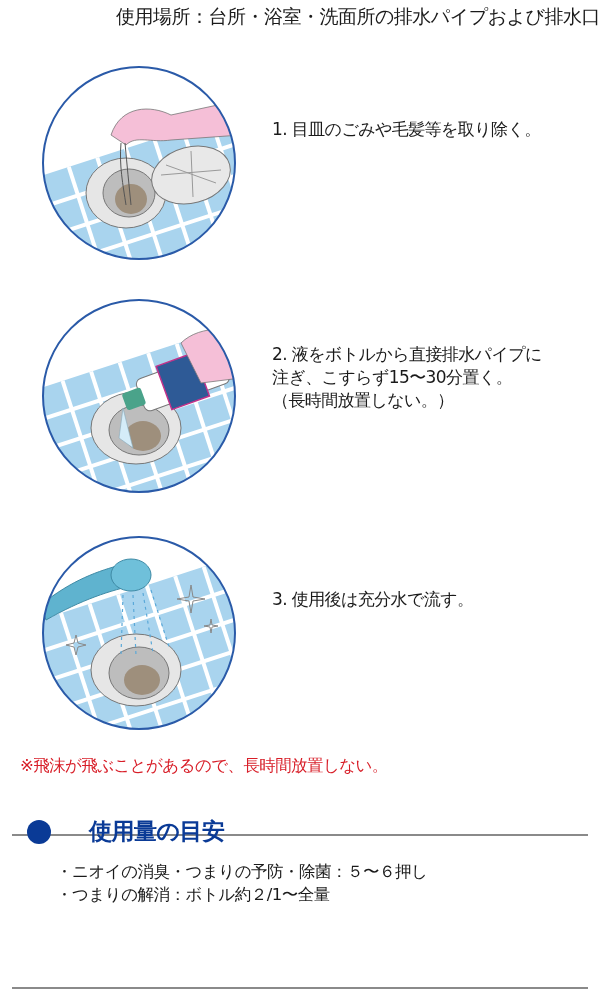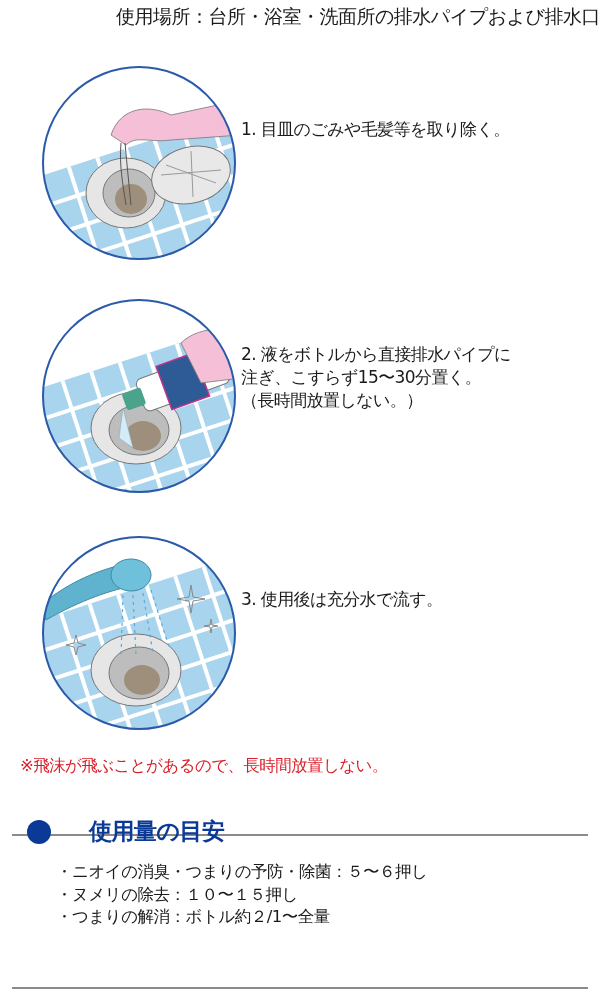--- a/index.html
+++ b/index.html
@@ -1,21 +1,21 @@
 <!DOCTYPE html>
 <html><head>
 <meta charset="utf-8">
 <style>
   html, body { margin:0; padding:0; background:#ffffff; }
   body { width:600px; height:991px; position:relative; overflow:hidden;
          font-family:"DejaVu Sans", "Liberation Sans", sans-serif; color:#1a1a1a; }
   .title { position:absolute; left:0; top:4px; width:600px; text-align:right;
            font-size:19px; letter-spacing:-0.5px; color:#1a1a1a; }
   .step-circle { position:absolute; left:41px; width:196px; height:196px; }
-  .step-text { position:absolute; left:241px; font-size:17px; line-height:23px;
+  .step-text { position:absolute; left:272px; font-size:17px; line-height:23px;
                letter-spacing:-0.6px; color:#1a1a1a; white-space:pre-line; }
   .notes { position:absolute; left:20px; top:755px; font-size:16.5px; line-height:22px;
            color:#d81e28; letter-spacing:-0.6px; }
   .rule { position:absolute; left:12px; width:576px; height:2px; background:#8a8a8a; }
   .section-head { position:absolute; left:27px; top:816px; display:flex; align-items:center;gap:24px; }
   .bullet-dot { width:24px; height:24px; border-radius:50%; background:#0a3a96; margin-right:14px; }
   .section-title { font-size:23px; font-weight:bold; color:#0a3a96; letter-spacing:-0.5px; }
   .usage { position:absolute; left:56px; top:861px; font-size:16.5px; line-height:22.5px;
            letter-spacing:-0.5px; color:#1a1a1a; }
   .usage div { white-space:nowrap; }
@@ -167,17 +167,16 @@
 
 <div class="rule" style="top:834px"></div>
 
 <div class="section-head">
   <span class="bullet-dot"></span>
   <span class="section-title">使用量の目安</span>
 </div>
 
 <div class="usage">
   <div>・ニオイの消臭・つまりの予防・除菌：５〜６押し</div>
-  <div>・ヌメリの除去：１０〜１５押し</div>
   <div>・つまりの解消：ボトル約２/1〜全量</div>
 </div>
 
 <div class="rule" style="top:987px"></div>
 
 </body></html>

